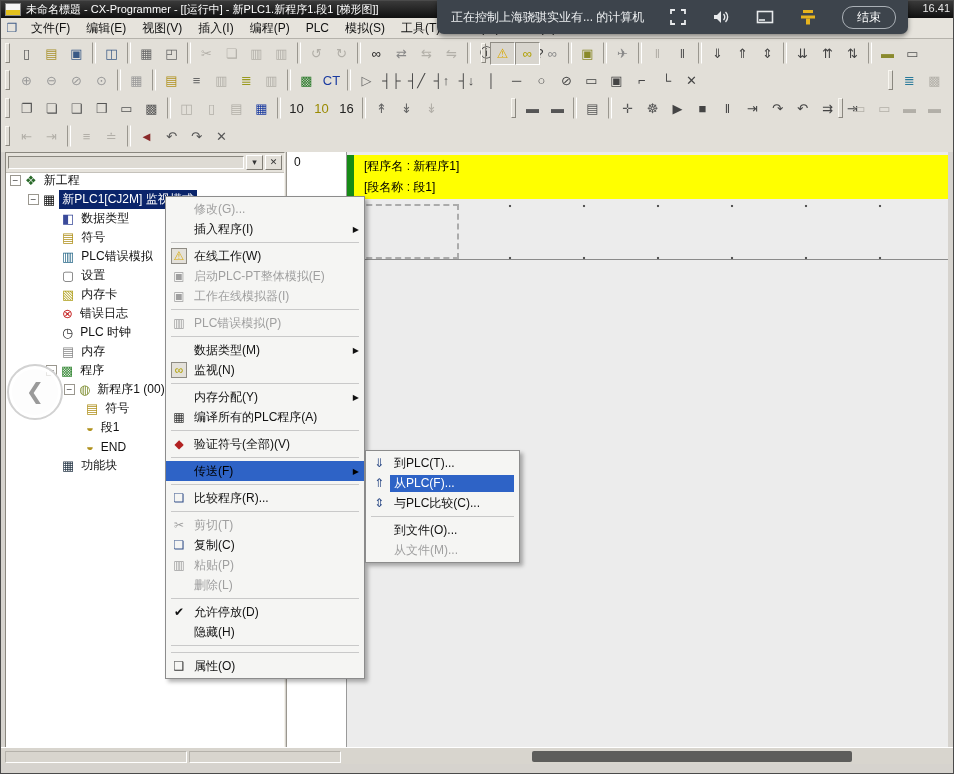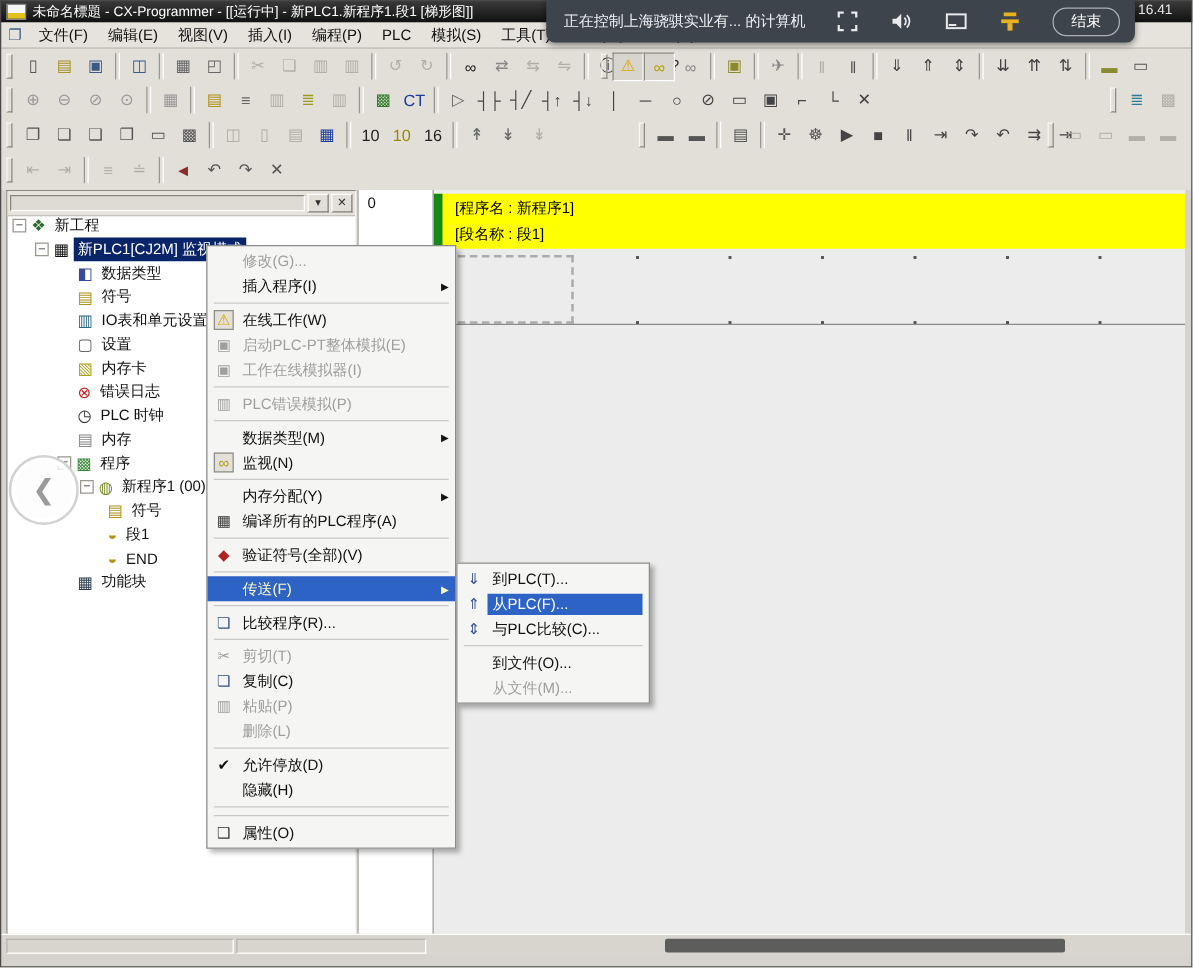--- a/index.html
+++ b/index.html
@@ -5,21 +5,21 @@
   html,body{margin:0;padding:0}
   body{width:954px;height:774px;position:relative;overflow:hidden;background:#d6d3ce;
        font-family:"Liberation Sans","DejaVu Sans",sans-serif;color:#111;}
   .frame{position:absolute;inset:0;border:1px solid #4a4a4a;pointer-events:none}
   
   .titlebar{position:absolute;left:0;top:0;right:0;height:18px;
             background:linear-gradient(#3c3c3c,#101010);color:#fff;font-size:11px;
             display:flex;align-items:center;gap:5px;padding-left:5px;white-space:nowrap}
   .appicon{width:14px;height:11px;border:1px solid #888;
            background:linear-gradient(#f5f5f5 55%,#e3c11d 55%);flex:0 0 auto}
-  .time-label{position:absolute;right:16px;top:2px;color:#e8e8e8;font-size:11px}
+  .time-label{position:absolute;right:4px;top:2px;color:#e8e8e8;font-size:11px}
   
   .overlay{position:absolute;left:437px;top:0;width:471px;height:34px;z-index:60;
            background:#3d444c;border-radius:0 0 7px 7px;box-shadow:0 2px 5px rgba(0,0,0,.45);
            display:flex;align-items:center;color:#eef0f2;font-size:12px;padding:0 12px 0 14px;box-sizing:border-box}
   .overlay .msg{flex:0 0 auto;max-width:250px;overflow:hidden;white-space:nowrap}
   .overlay .oicons{flex:1;display:flex;justify-content:space-evenly;align-items:center}
   .overlay svg{display:block}
   .end-btn{border:1px solid #aab0b6;border-radius:11px;padding:2px 14px;color:#fff;font-size:12px}
   
   .menubar{position:absolute;left:1px;top:18px;right:1px;height:20px;background:#e6e3dc;
@@ -76,21 +76,21 @@
   .ctx{position:absolute;background:#f5f5f3;border:1px solid #8c8c8c;box-shadow:3px 3px 4px rgba(0,0,0,.3);
        padding:2px 0;font-size:12px;z-index:50}
   .menu-row{height:20px;display:flex;align-items:center;padding:0 2px}
   .mi-icon{width:22px;text-align:center;font-size:12px;flex:0 0 auto}
   .mi-icon span{display:inline-block;min-width:14px}
   .mi-icon .pressedbox{border:1px solid #8f8c84;background:#e4e1da}
   .mi-label{flex:1;padding-left:4px;white-space:nowrap}
   .mi-arrow{width:12px;text-align:right;font-size:8px;padding-right:3px;flex:0 0 auto}
   .mi-arrow:empty{width:12px}
   .menu-row.disabled{color:#9f9f9f}
-  .menu-row.highlight-row{background:#2e63c6;color:#fef9c3}
+  .menu-row.highlight-row{background:#2e63c6;color:#000000}
   .menu-row.highlight .mi-label{background:#2e63c6;color:#fff;margin-right:-12px;padding-right:12px}
   .menu-row.sep{height:7px}
   .menu-row.sep::after{content:"";flex:1;border-top:1px solid #c9c9c9;margin:0 3px}
   #context-menu{left:165px;top:196px;width:200px;box-sizing:border-box}
   #transfer-submenu{left:365px;top:450px;width:155px;box-sizing:border-box}
   
   .statusbar{position:absolute;left:1px;right:1px;bottom:10px;height:16px;background:#d8d5ce;border-top:1px solid #fff}
   .status-dark{position:absolute;left:531px;top:3px;width:320px;height:11px;background:#5d5d5b;border-radius:2px}
   .status-seg{position:absolute;top:3px;height:10px;border:1px solid;border-color:#b5b2ab #fff #fff #b5b2ab}
 </style>
@@ -549,21 +549,21 @@
 
         <div class="tree-row" style="padding-left: 56px;">
 
           <span class="tree-icon" style="color: rgb(176, 146, 30);">▤</span>
           <span class="tree-label">符号</span>
         </div>
 
         <div class="tree-row" style="padding-left: 56px;">
 
           <span class="tree-icon" style="color: rgb(42, 106, 138);">▥</span>
-          <span class="tree-label">IO表和单元设置</span>
+          <span class="tree-label">PLC错误模拟</span>
         </div>
 
         <div class="tree-row" style="padding-left: 56px;">
 
           <span class="tree-icon" style="color: rgb(106, 106, 106);">▢</span>
           <span class="tree-label">设置</span>
         </div>
 
         <div class="tree-row" style="padding-left: 56px;">
 

